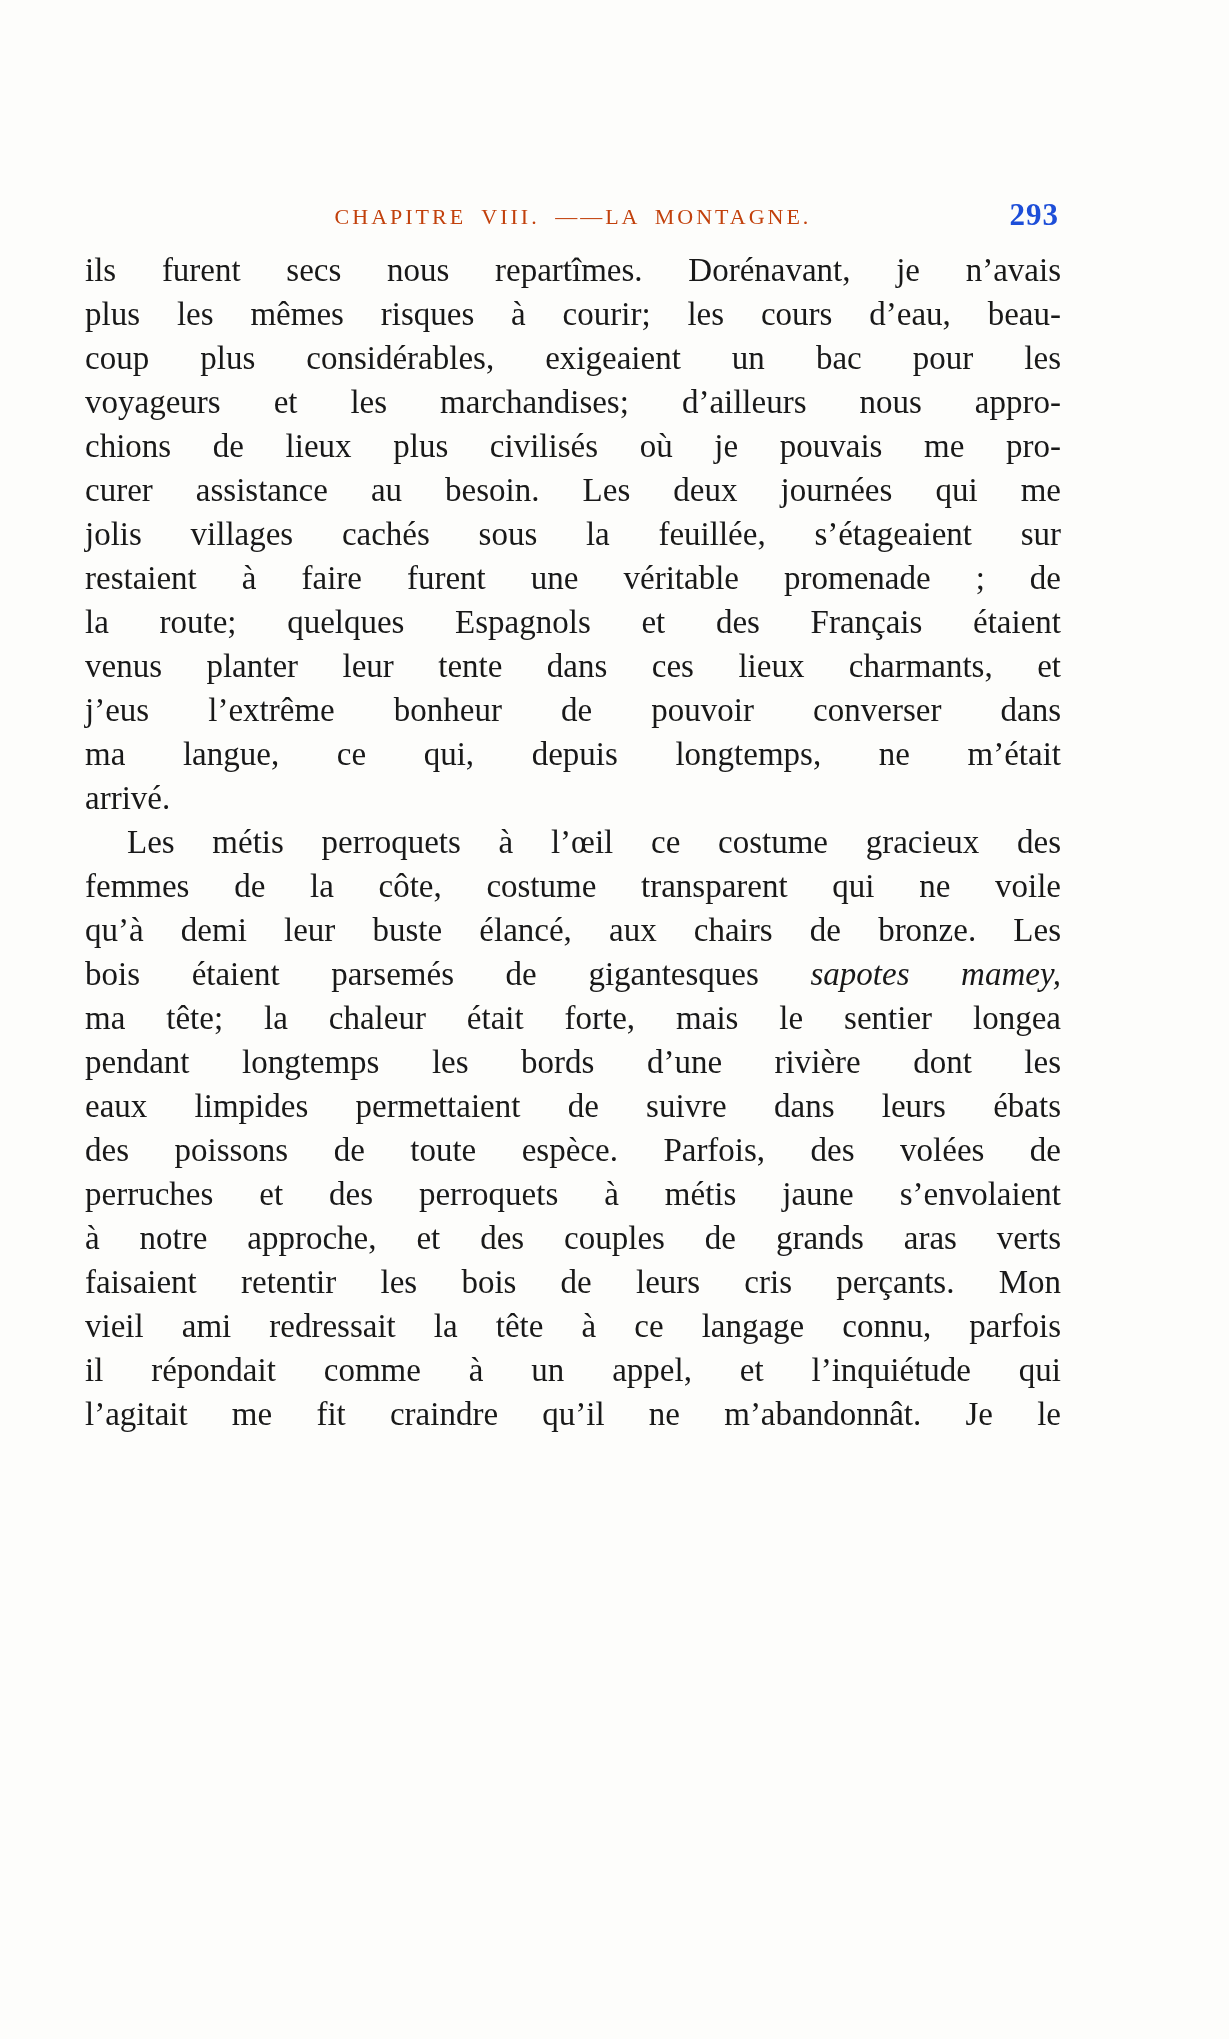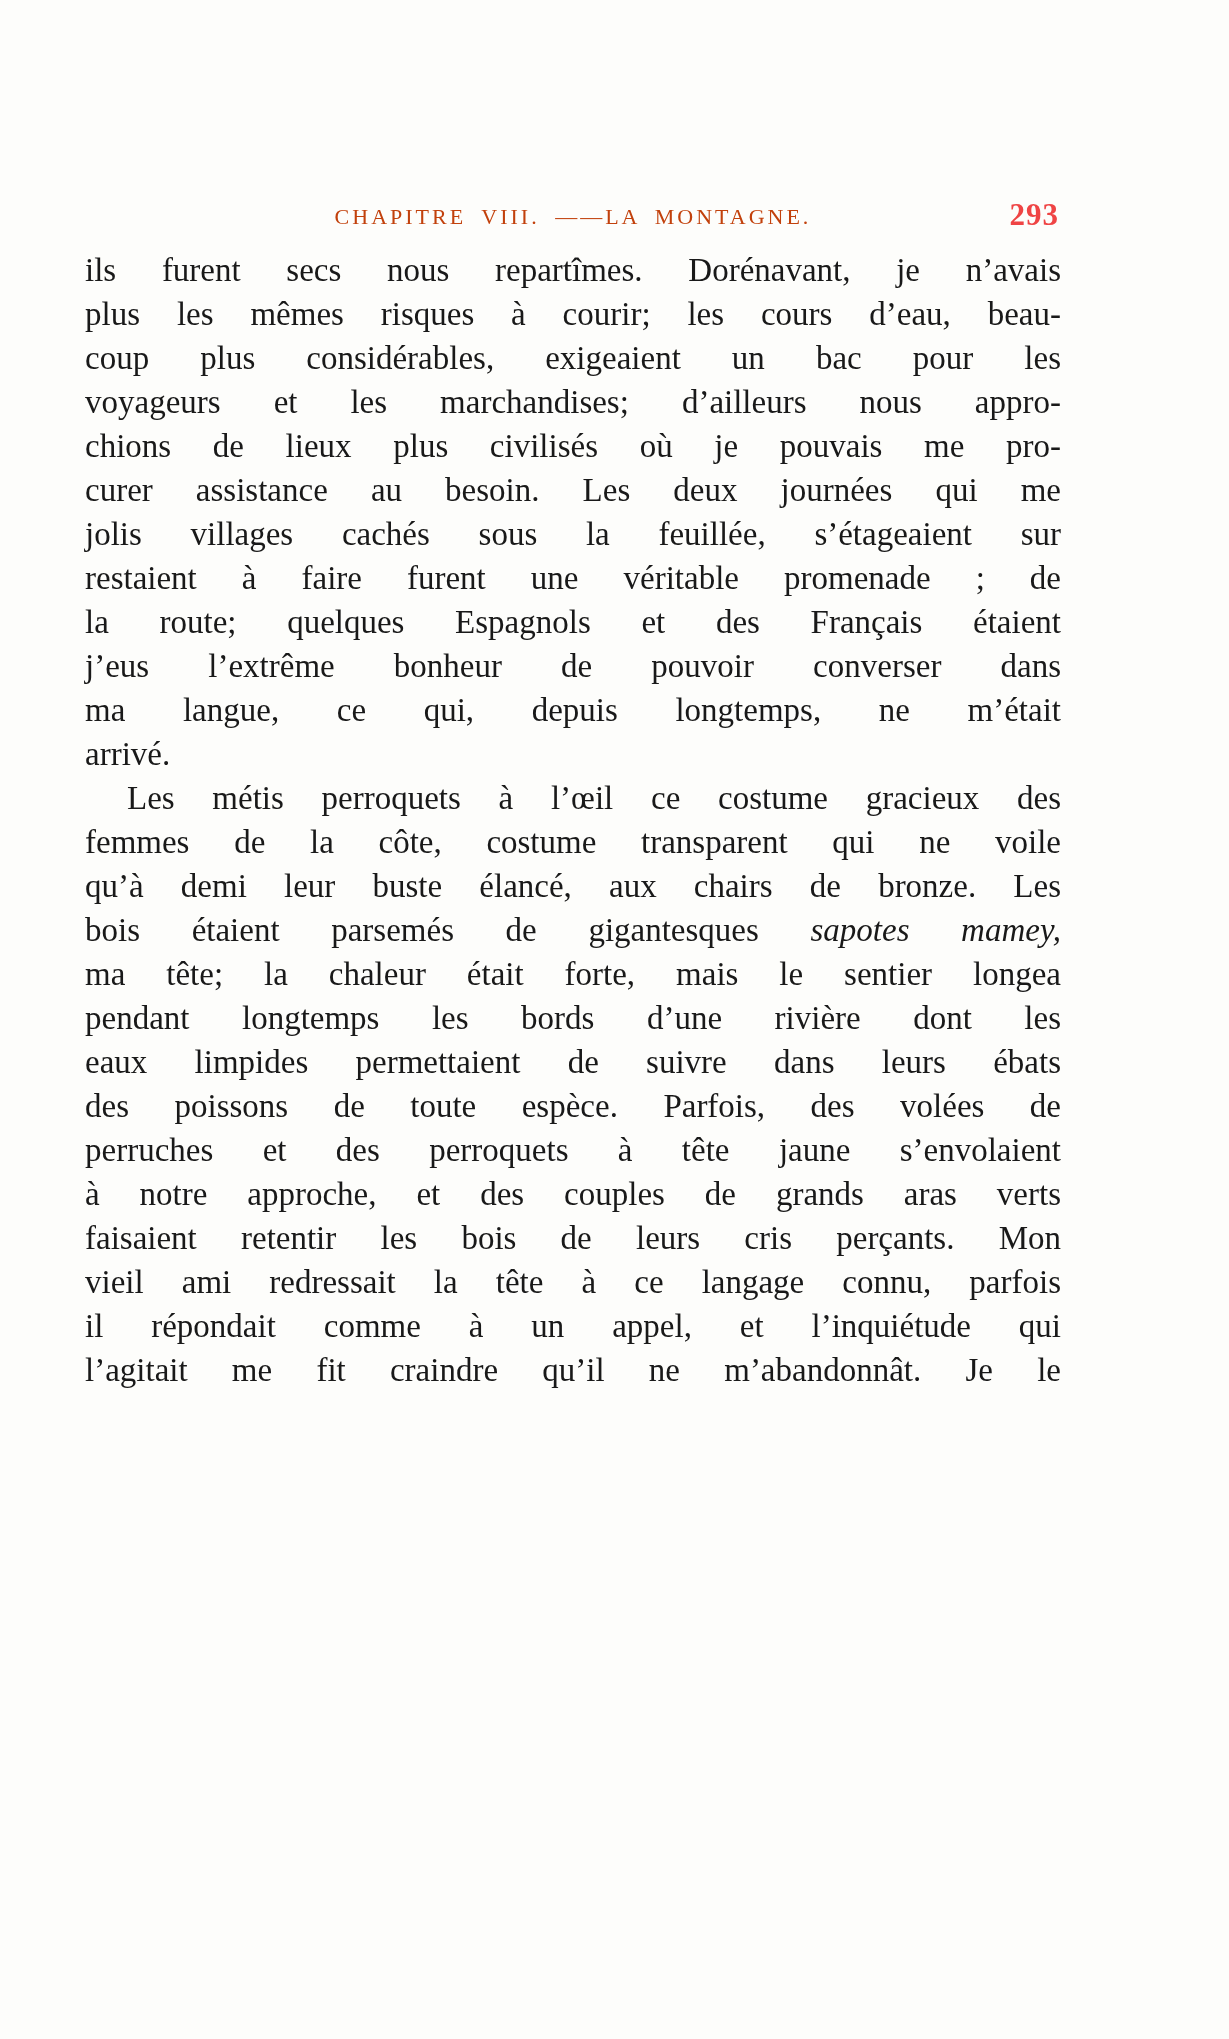--- a/index.html
+++ b/index.html
@@ -30,21 +30,21 @@
     padding-top:7px;
     white-space:nowrap;
   }
   .page-number {
     position:absolute;
     right:2px;
     top:0;
     font-size:31px;
     font-weight:bold;
     letter-spacing:1px;
-    color:#ef4444;
+    color:#1d4ed8;
   }
   .text-block {
     position:absolute;
     top:248px;
     left:85px;
     width:976px;
     font-size:33px;
     line-height:44px;
     color:#191919;
   }
@@ -73,34 +73,35 @@
       <div>
         <div class="line"><span>ils furent secs nous repartîmes. Dorénavant, je n’avais</span></div>
         <div class="line"><span>plus les mêmes risques à courir; les cours d’eau, beau-</span></div>
         <div class="line"><span>coup plus considérables, exigeaient un bac pour les</span></div>
         <div class="line"><span>voyageurs et les marchandises; d’ailleurs nous appro-</span></div>
         <div class="line"><span>chions de lieux plus civilisés où je pouvais me pro-</span></div>
         <div class="line"><span>curer assistance au besoin. Les deux journées qui me</span></div>
         <div class="line"><span>jolis villages cachés sous la feuillée, s’étageaient sur</span></div>
         <div class="line"><span>restaient à faire furent une véritable promenade ; de</span></div>
         <div class="line"><span>la route; quelques Espagnols et des Français étaient</span></div>
+        <div class="line"><span>venus planter leur tente dans ces lieux charmants, et</span></div>
         <div class="line"><span>j’eus l’extrême bonheur de pouvoir converser dans</span></div>
         <div class="line"><span>ma langue, ce qui, depuis longtemps, ne m’était</span></div>
         <div class="line last"><span>arrivé.</span></div>
       </div>
       <div>
         <div class="line indent"><span>Les métis perroquets à l’œil ce costume gracieux des</span></div>
         <div class="line"><span>femmes de la côte, costume transparent qui ne voile</span></div>
         <div class="line"><span>qu’à demi leur buste élancé, aux chairs de bronze. Les</span></div>
         <div class="line"><span>bois étaient parsemés de gigantesques </span><span class="italic">sapotes mamey,</span></div>
         <div class="line"><span>ma tête; la chaleur était forte, mais le sentier longea</span></div>
         <div class="line"><span>pendant longtemps les bords d’une rivière dont les</span></div>
         <div class="line"><span>eaux limpides permettaient de suivre dans leurs ébats</span></div>
         <div class="line"><span>des poissons de toute espèce. Parfois, des volées de</span></div>
-        <div class="line"><span>perruches et des perroquets à tête jaune s’envolaient</span></div>
+        <div class="line"><span>perruches et des perroquets à métis jaune s’envolaient</span></div>
         <div class="line"><span>à notre approche, et des couples de grands aras verts</span></div>
         <div class="line"><span>faisaient retentir les bois de leurs cris perçants. Mon</span></div>
         <div class="line"><span>vieil ami redressait la tête à ce langage connu, parfois</span></div>
         <div class="line"><span>il répondait comme à un appel, et l’inquiétude qui</span></div>
         <div class="line"><span>l’agitait me fit craindre qu’il ne m’abandonnât. Je le</span></div>
       </div>
     </div>
 </div>
 
 </body></html>

